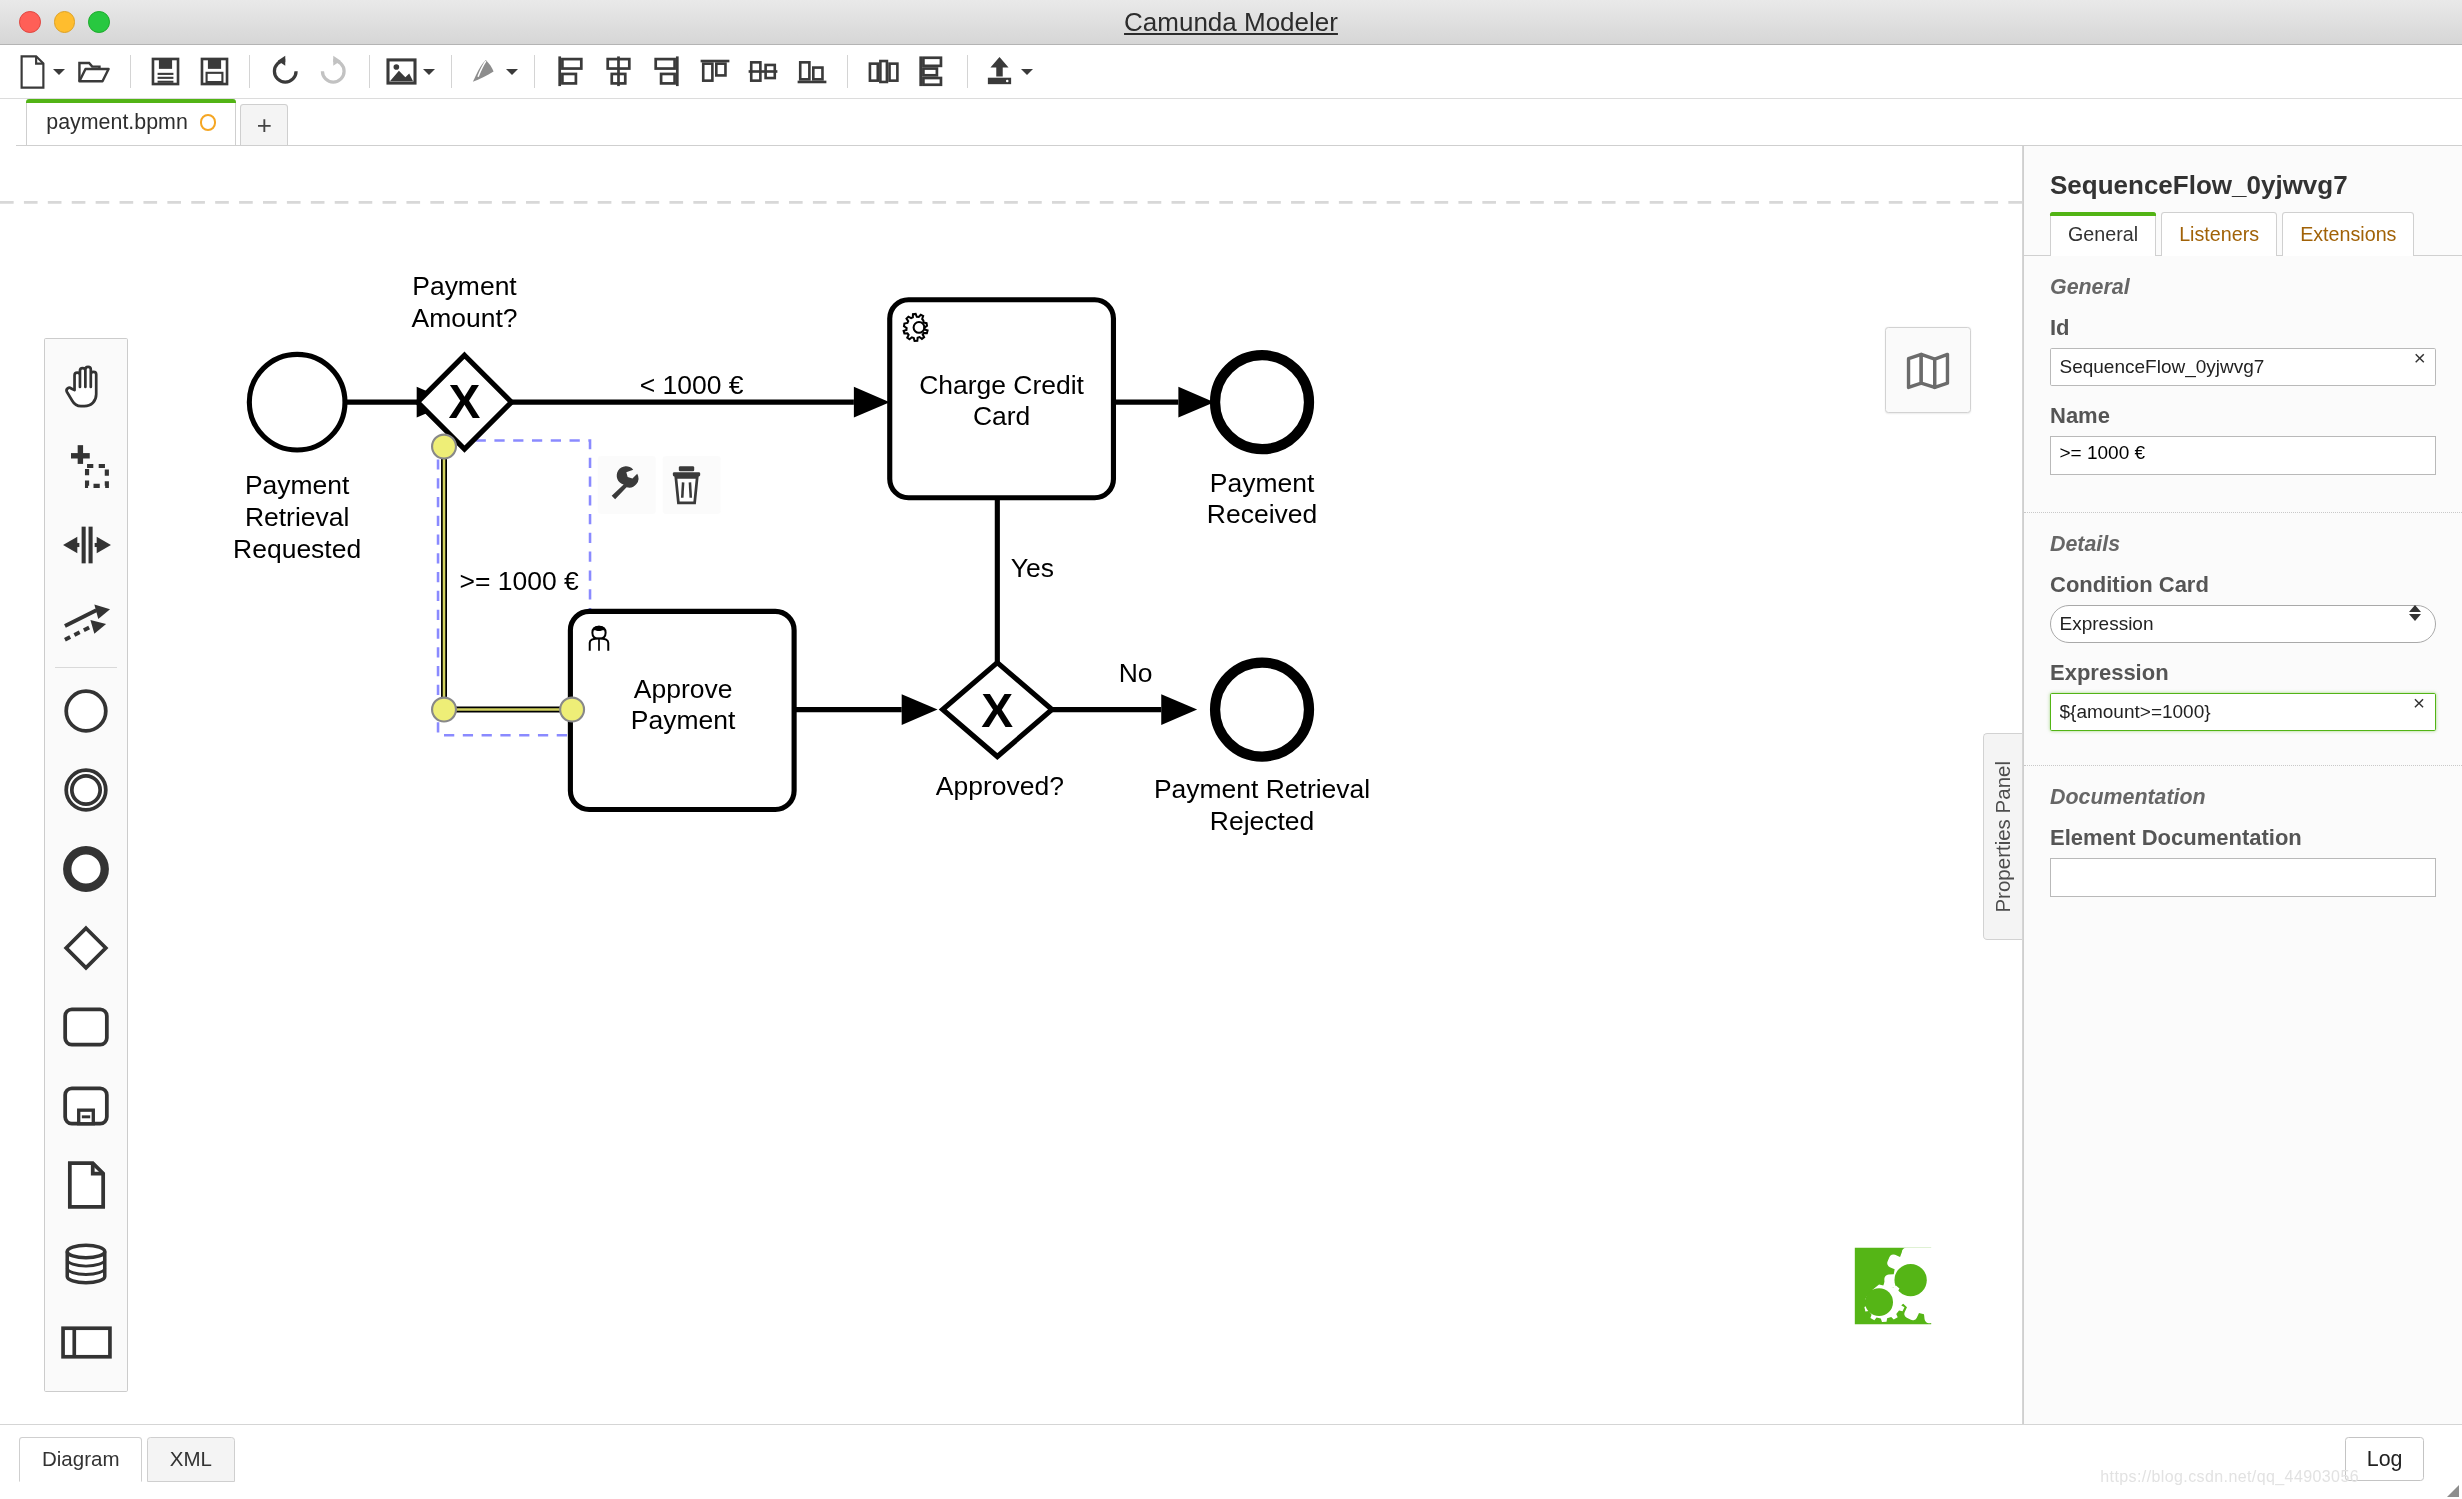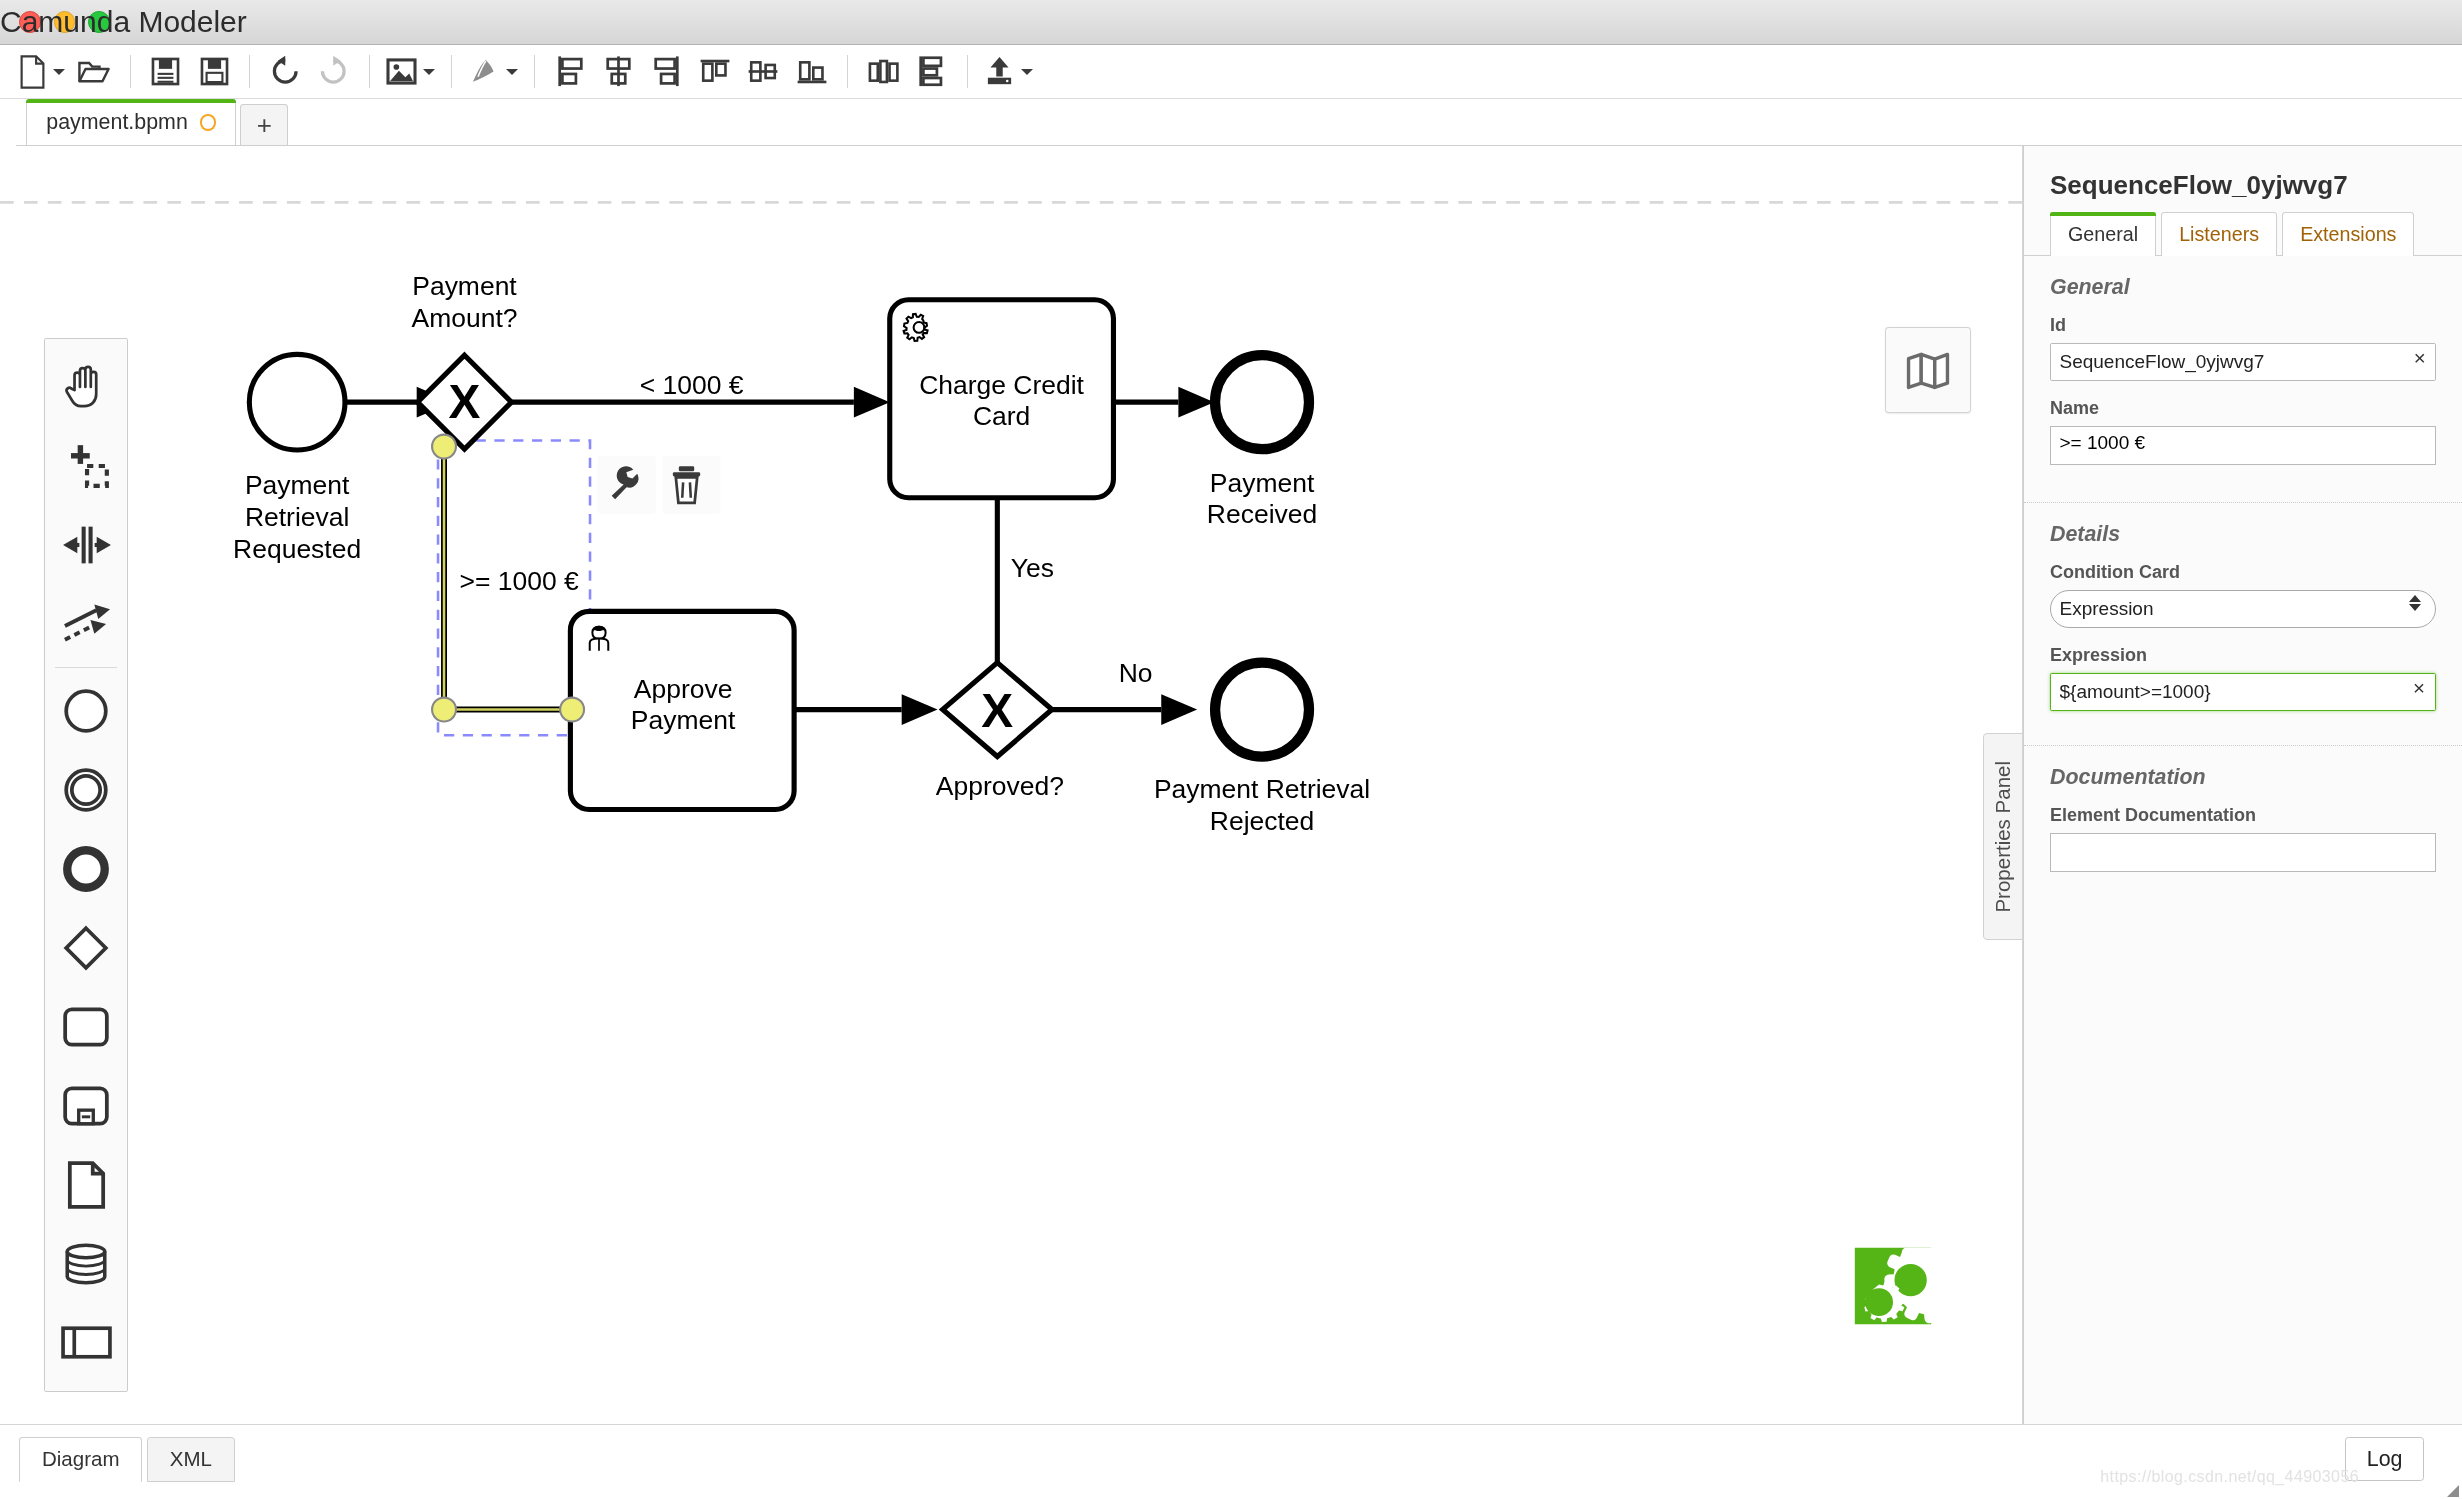--- a/index.html
+++ b/index.html
@@ -26,22 +26,22 @@
     position: relative;
   }
   .traffic {
     display: flex; gap: 13px; margin-left: 19px;
   }
   .light { width: 19.7px; height: 19.7px; border-radius: 50%; }
   .light.red { background: #ff5f57; border: 0.9px solid #e0443e; }
   .light.yellow { background: #ffbd2e; border: 0.9px solid #dea123; }
   .light.green { background: #28c840; border: 0.9px solid #1aab29; }
   .win-title {
-    position: absolute; left: 0; right: 0; text-align: left;
-    font-size: 30px; color: #2c2c2c;
+    position: absolute; left: 0; right: 0; text-align: center;
+    font-size: 26px; color: #2c2c2c; text-decoration: underline;
   }
 
   
   .toolbar {
     height: 53px; flex: 0 0 53px;
     background: #ffffff;
     border-bottom: 0.9px solid #dcdcdc;
     display: flex; align-items: center;
     padding-left: 13.7px;
     gap: 1.7px;
@@ -196,21 +196,21 @@
     height: 3.4px; background: #52b415; border-radius: 2.6px 2.6px 0 0;
   }
   .props-scroll { flex: 1 1 auto; overflow-y: auto; padding: 0 0 34px 0; }
   .group { padding: 19px 26px 17px 26px; }
   .group + .group { border-top: 0.9px dotted #c9c9c9; }
   .group-title {
     font-size: 21.4px; font-style: italic; font-weight: bold;
     color: #666; margin-bottom: 15.4px;
   }
   .field-label {
-    font-size: 18px; font-weight: bold; color: #555;
+    font-size: 22px; font-weight: bold; color: #555;
     margin-bottom: 6.8px;
   }
   .field { margin-bottom: 17px; position: relative; }
   .txt {
     width: 100%; box-sizing: border-box;
     height: 38px; font-size: 19px; color: #222;
     padding: 3.4px 34px 3.4px 8.5px;
     border: 0.9px solid #b9b9b9; background: #fff;
     border-radius: 1.7px;
     font-family: "Liberation Sans", sans-serif;

